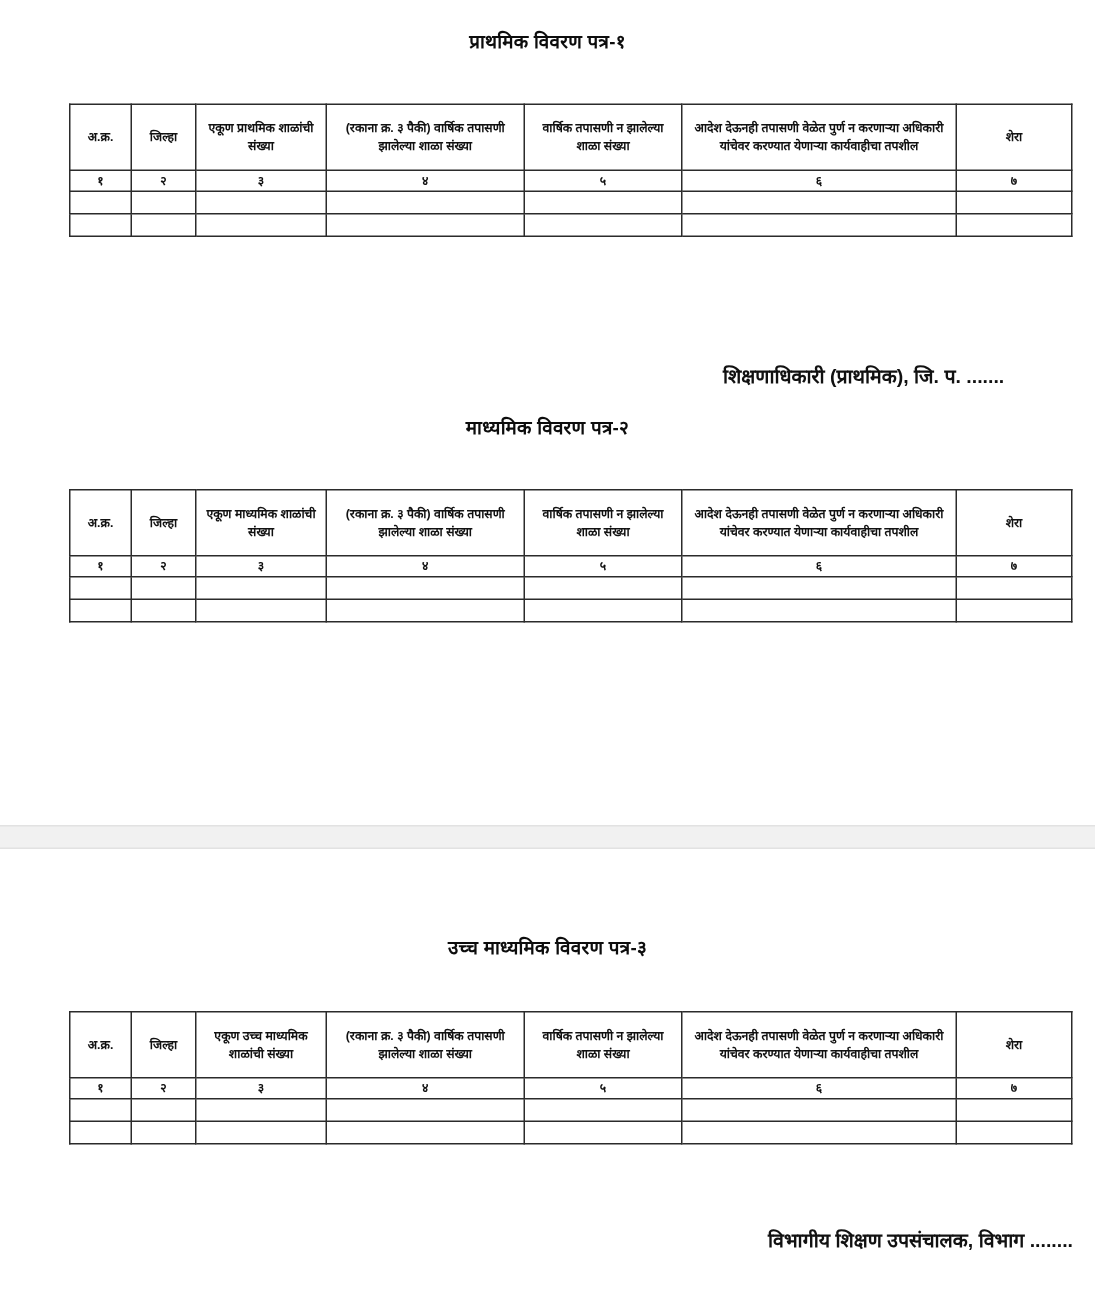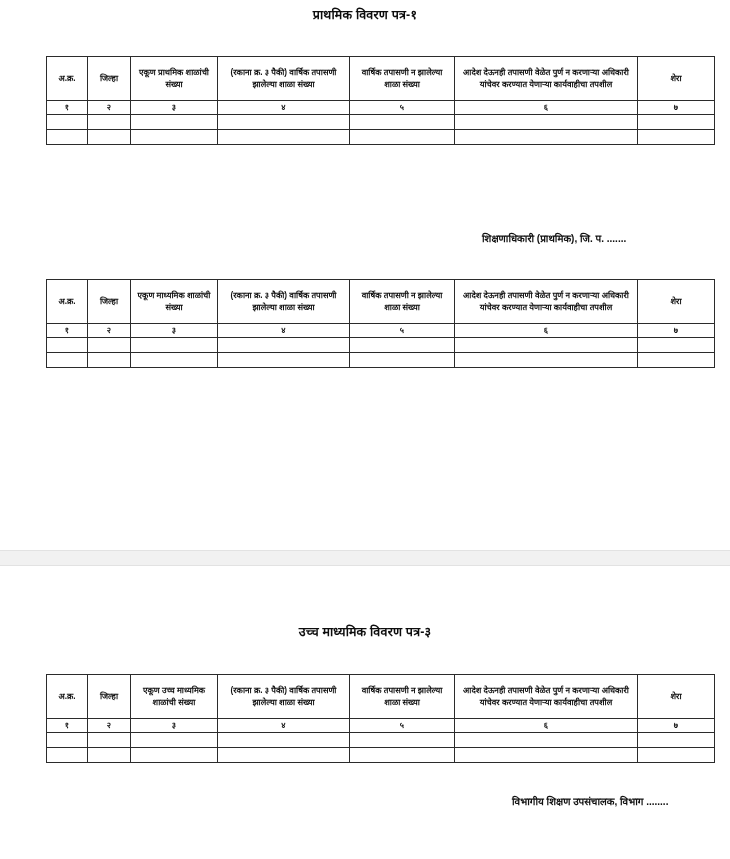--- a/index.html
+++ b/index.html
@@ -79,39 +79,39 @@
 
   .col1 { width: 41px; }
   .col2 { width: 43px; }
   .col3 { width: 87px; }
   .col4 { width: 132px; }
   .col5 { width: 105px; }
   .col6 { width: 183px; }
   .col7 { width: 77px; }
 
   .signature {
-    font-size: 10px;
+    font-size: 13px;
     font-weight: bold;
     color: #111111;
     text-align: left;
     white-space: nowrap;
   }
   .sig-row {
     display: block;
     width: 100%;
     box-sizing: border-box;
   }
 </style>
 </head>
 <body>
 
 <div class="page page-one">
 
   <div>
-    <div class="form-title" style="padding-top:6px;text-align:center;">प्राथमिक विवरण पत्र-१</div>
+    <div class="form-title" style="padding-top:19px;text-align:center;">प्राथमिक विवरण पत्र-१</div>
 
     <div class="tbl-wrap" style="margin-top:17px;">
       <table class="form-table">
         <colgroup>
           <col class="col1">
             <col class="col2">
             <col class="col3">
             <col class="col4">
           <col class="col5">
             <col class="col6">
@@ -159,20 +159,21 @@
         </tbody>
       </table>
     </div>
 
     <div class="sig-row" style="padding-left:482px; margin-top:83px;">
       <span class="signature">शिक्षणाधिकारी (प्राथमिक), जि. प. .......</span>
     </div>
   </div>
 
   <div>
+    <div class="form-title" style="margin-top:16px;">माध्यमिक विवरण पत्र-२</div>
 
     <div class="tbl-wrap" style="margin-top:17px;">
       <table class="form-table">
         <colgroup>
           <col class="col1">
             <col class="col2">
             <col class="col3">
             <col class="col4">
           <col class="col5">
             <col class="col6">
@@ -279,18 +280,18 @@
             <td class="blank"></td>
             <td class="blank"></td>
             <td class="blank"></td>
             <td class="blank"></td>
             <td class="blank"></td>
           </tr>
         </tbody>
       </table>
     </div>
 
-    <div class="sig-row" style="padding-left:512px; margin-top:28px;">
+    <div class="sig-row" style="padding-left:512px; margin-top:54px;">
       <span class="signature">विभागीय शिक्षण उपसंचालक, विभाग ........</span>
     </div>
   </div>
 
 </div>
 
 </body></html>

